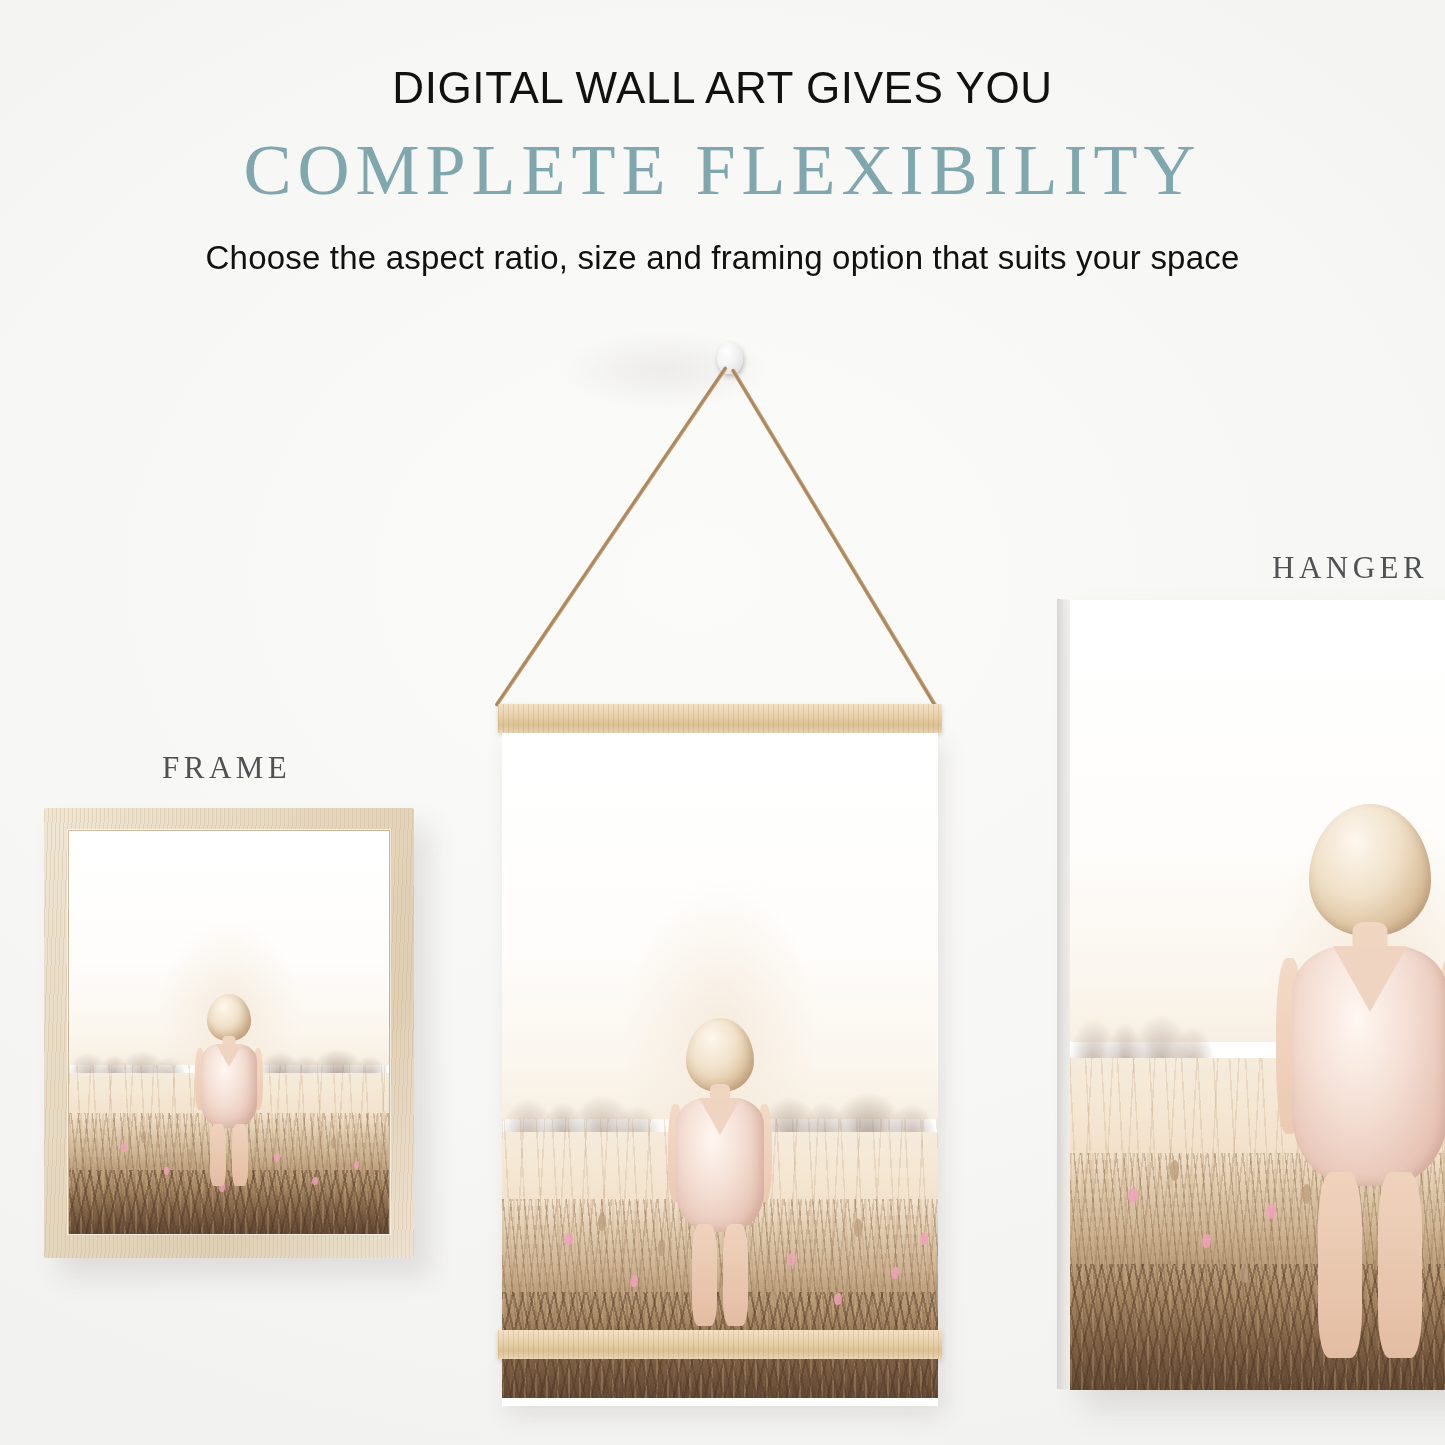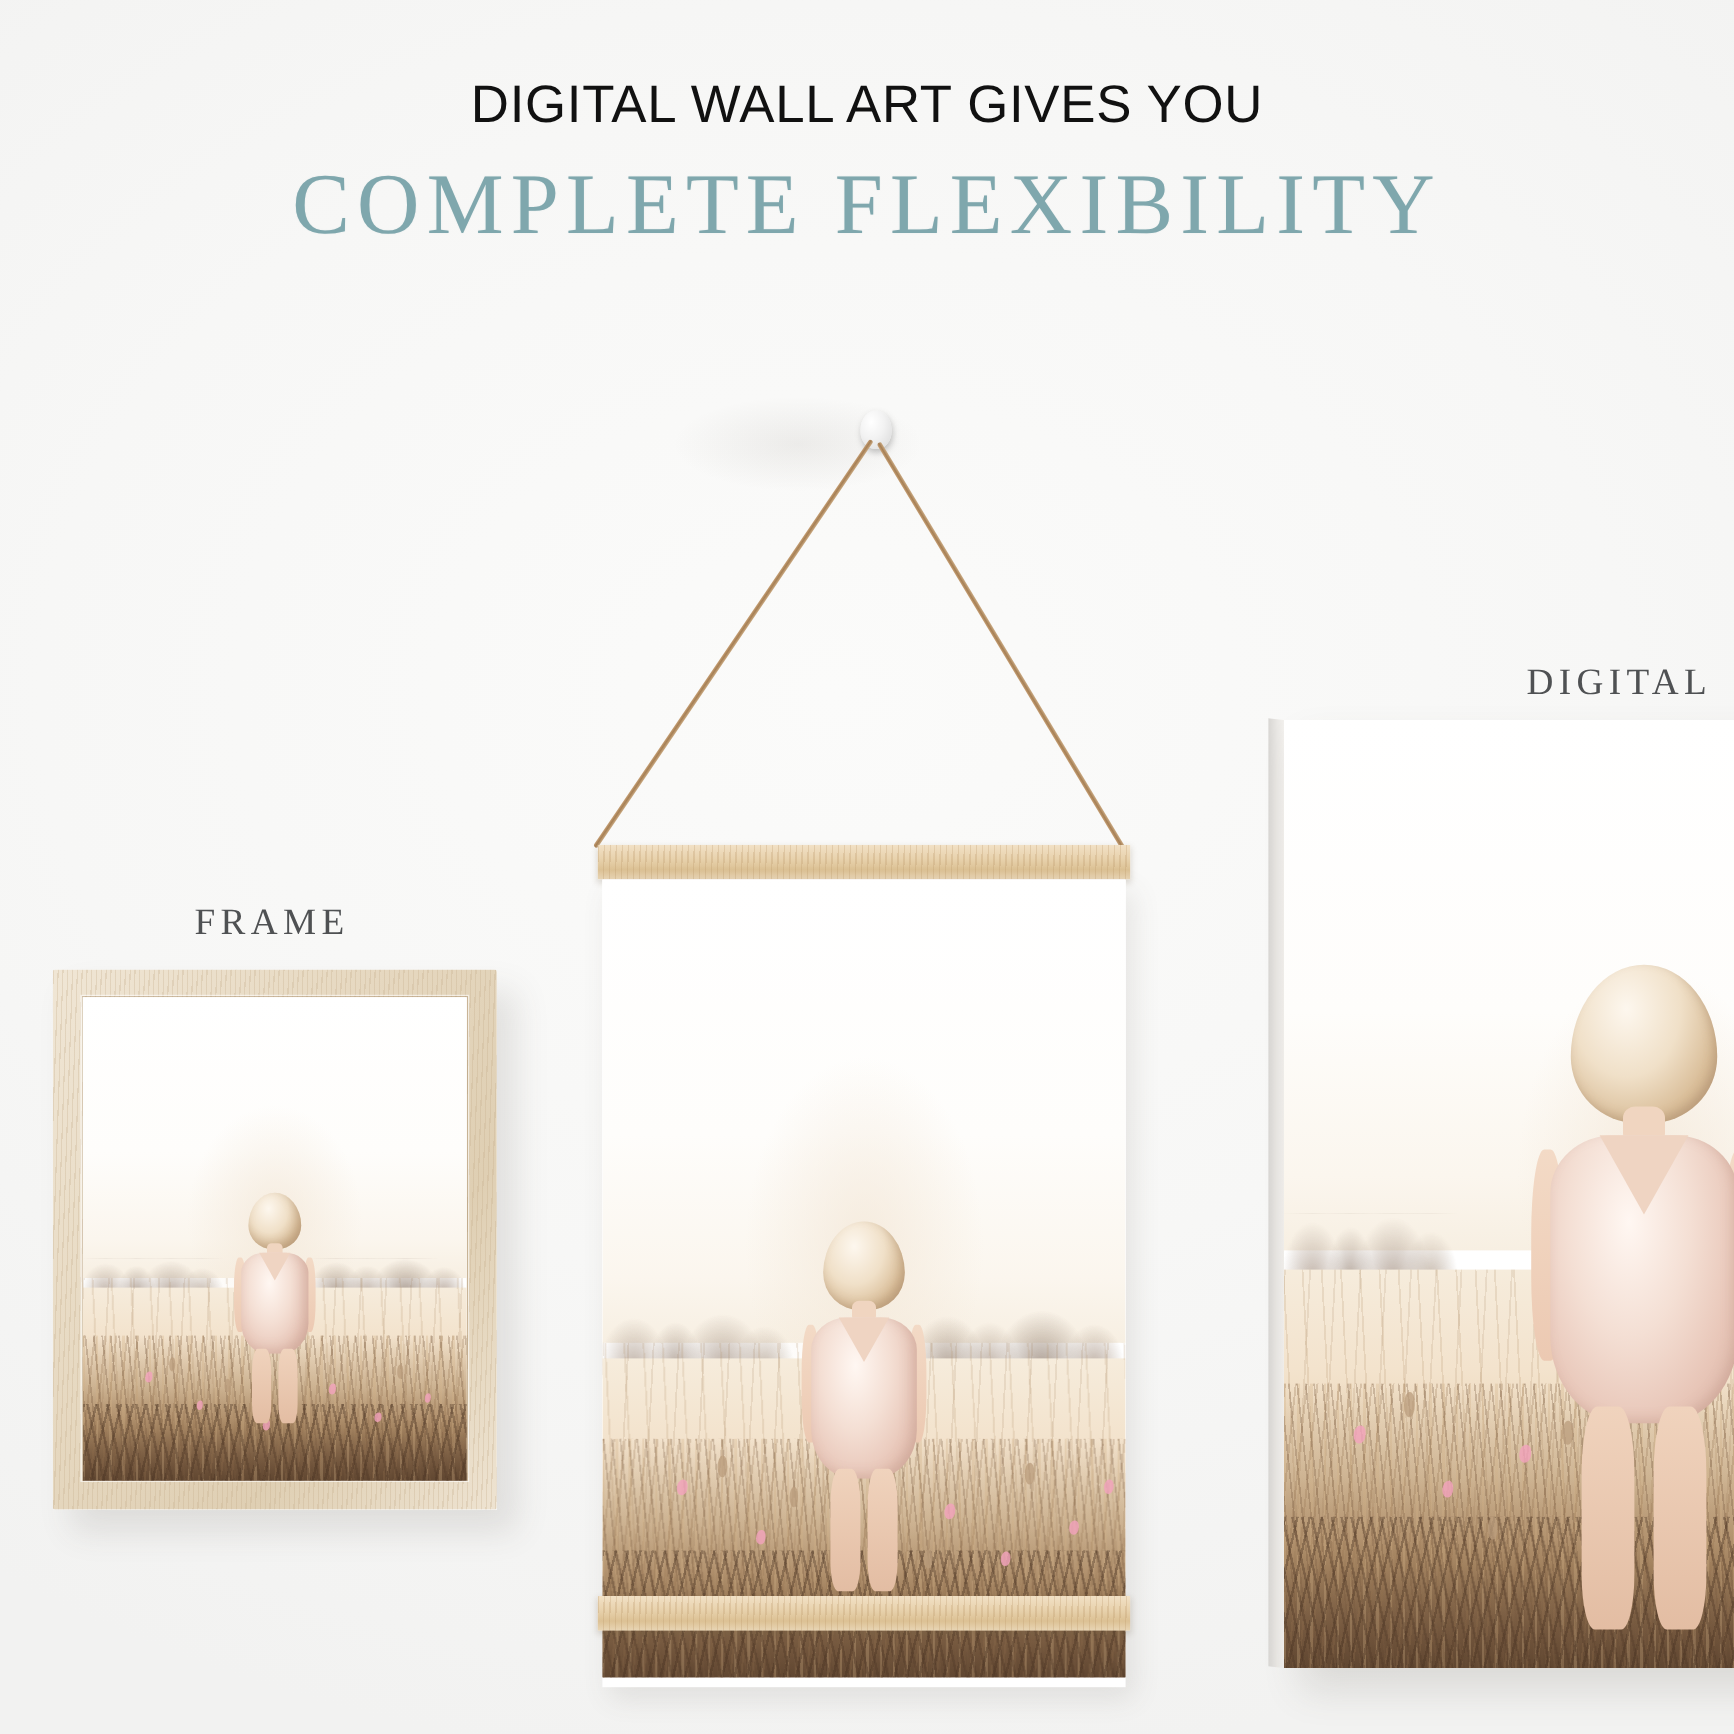--- a/index.html
+++ b/index.html
@@ -199,20 +199,21 @@
   }
 </style>
 </head>
 <body>
 
 <div class="stage">
 
   <div class="hdr">
     <div class="hdr-kicker">DIGITAL WALL ART GIVES YOU</div>
     <div class="hdr-main">COMPLETE FLEXIBILITY</div>
+    <div class="hdr-sub">Choose the aspect ratio, size and framing option that suits your space</div>
   </div>
 
   <div class="mock-label" style="left:162px;top:750px;">FRAME</div>
 
   <div id="frame-mock" style="left:44px;top:808px;width:370px;height:450px;">
     <div class="frame-border"></div>
     <div class="frame-bevel" style="left:24px;top:22px;right:24px;bottom:24px;"></div>
 
     <div class="art" style="position:absolute;left:25px;top:23px;width:320px;height:403px;">
       <div class="sky"></div>
@@ -293,21 +294,21 @@
           </div>
           <div class="fig-leg" style="left:34px;top:206px;width:25px;height:102px;"></div>
           <div class="fig-leg" style="right:34px;top:206px;width:25px;height:102px;"></div>
         </div>
       </div>
     </div>
 
     <div class="rail" style="left:58px;top:1000px;width:444px;height:29px;"></div>
   </div>
 
-  <div class="mock-label" style="left:1272px;top:550px;">DIGITAL</div>
+  <div class="mock-label" style="left:1272px;top:550px;">HANGER</div>
 
   <div id="canvas-mock" style="left:1070px;top:600px;width:395px;height:790px;">
     <div class="canvas-edge"></div>
     <div class="canvas-face">
       <div class="art" style="position:absolute;left:0;top:0;width:395px;height:790px;">
         <div class="sky" style="height:56%;"></div>
         <div class="glow" style="left:78%;top:26%;width:58%;height:44%;"></div>
         <div class="trees" style="top:52%;height:7%;"></div>
         <div class="field" style="top:58%;"></div>
         <div class="stalks"></div>

